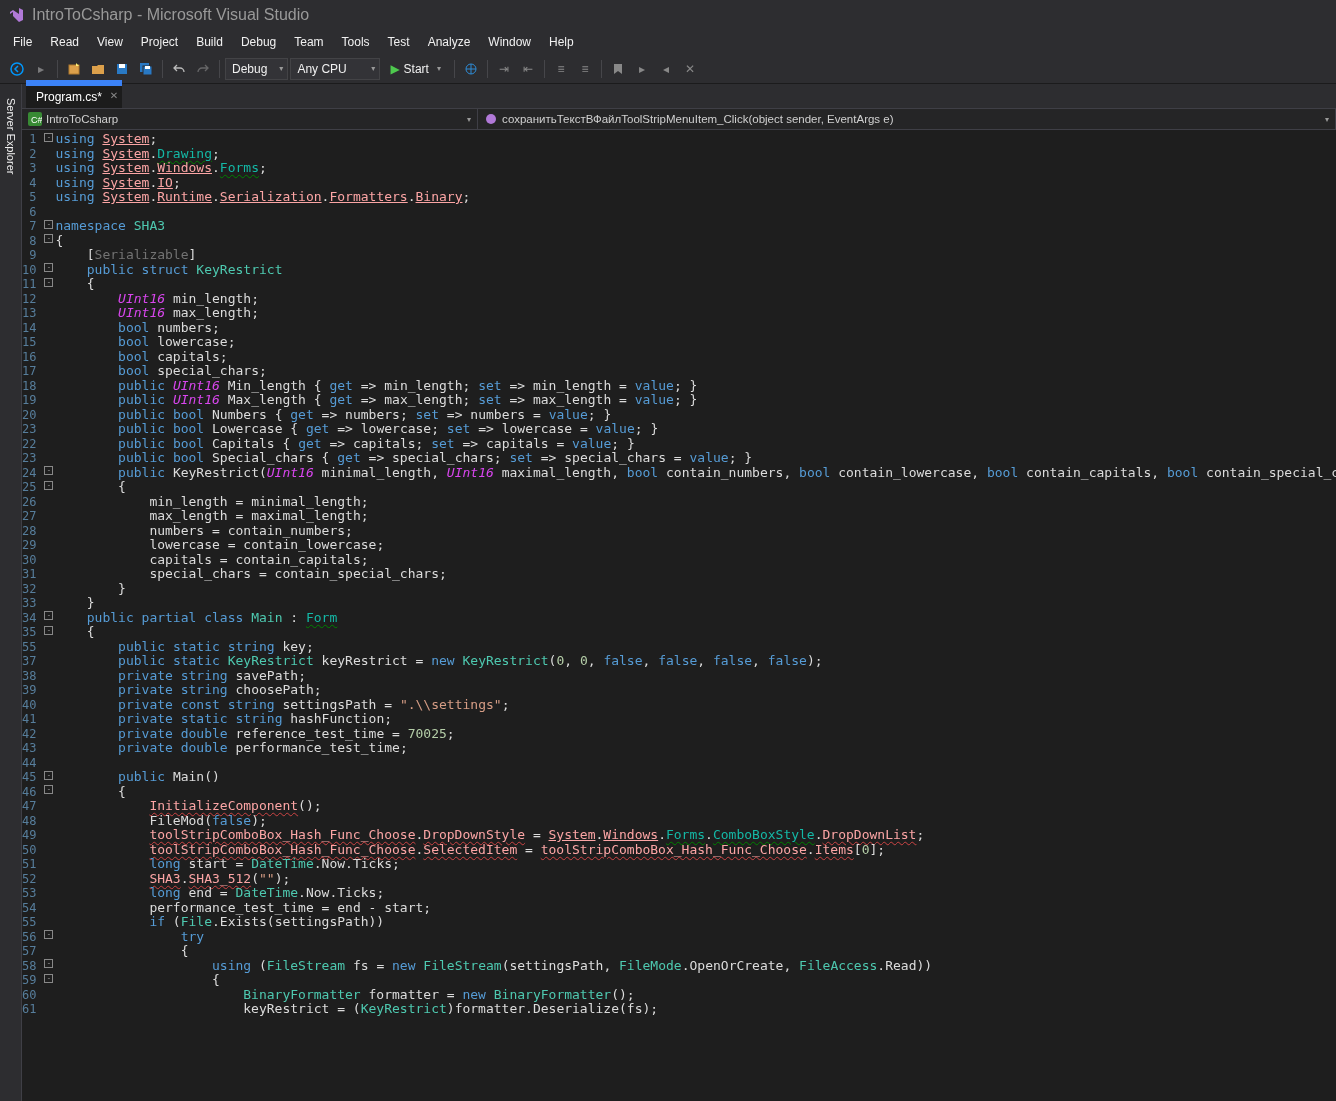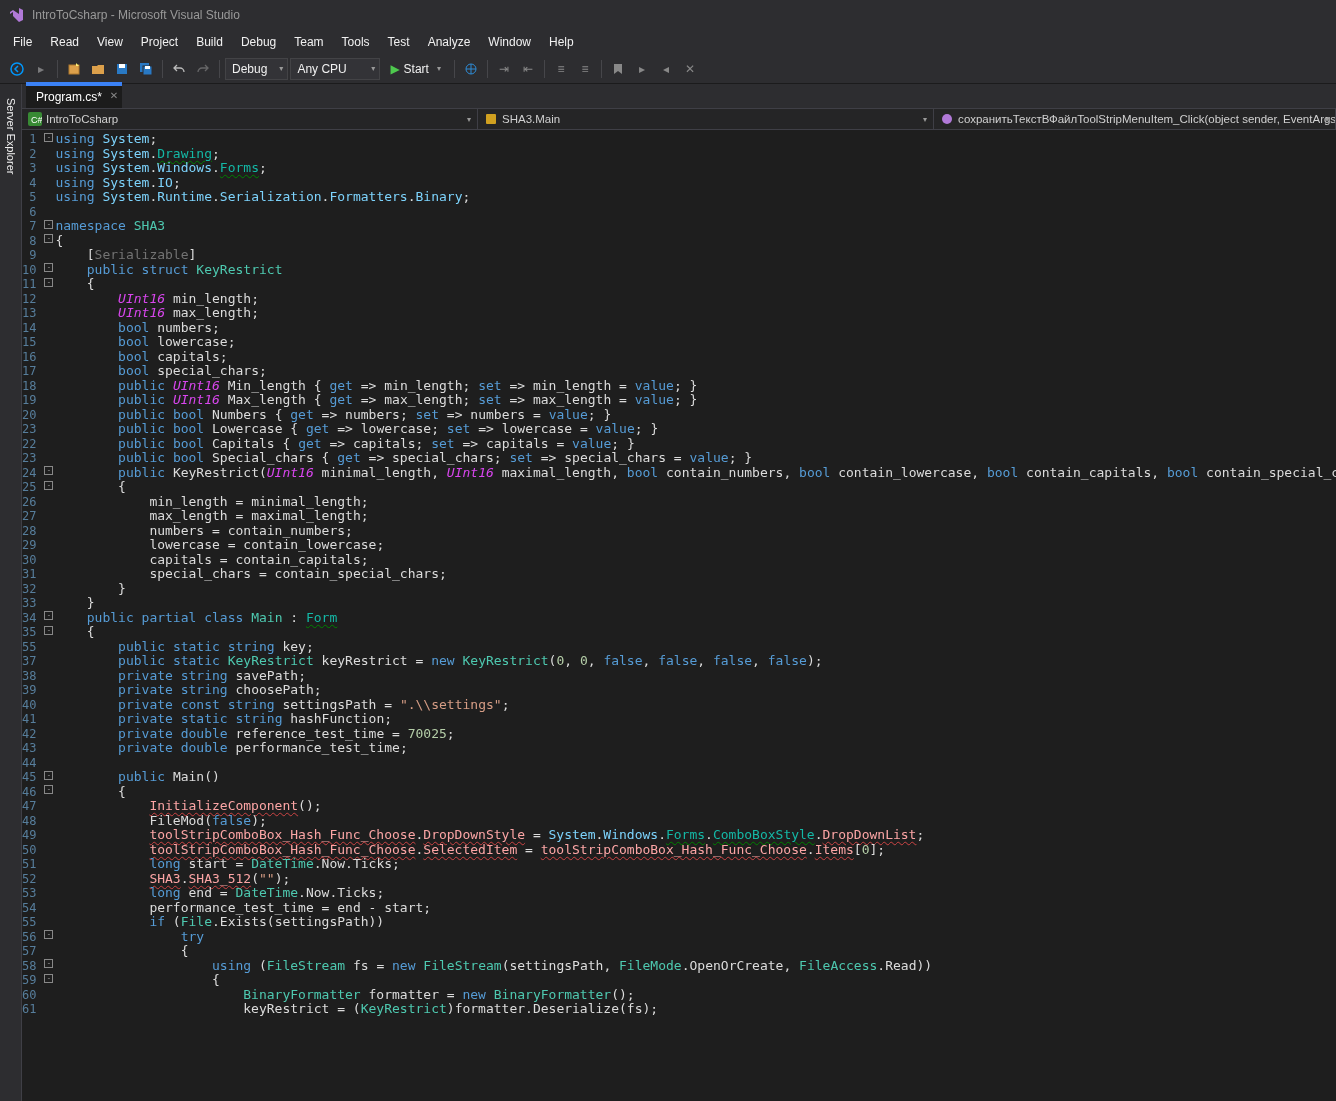--- a/index.html
+++ b/index.html
@@ -1,34 +1,34 @@
 <!DOCTYPE html>
 <html><head>
 <meta charset="utf-8">
 <style>
   * { margin:0; padding:0; box-sizing:border-box; }
   body { background:#2d2d30; font-family:"Segoe UI",Tahoma,sans-serif; font-size:12px; color:#f1f1f1; width:1336px; height:1101px; overflow:hidden; }
   .titlebar { height:30px; background:#2d2d30; display:flex; align-items:center; padding:0 8px; gap:8px; }
   .vs-icon { width:16px; height:16px; display:inline-flex; }
-  .title-text { font-size:12px; color:#999; }
+  .title-text { font-size:16px; color:#999; }
   .menubar { height:24px; display:flex; align-items:center; padding:0 4px; }
   .menu-item { padding:3px 9px; color:#f1f1f1; cursor:pointer; }
   .toolbar { height:30px; display:flex; align-items:center; padding:0 6px; gap:2px; border-bottom:1px solid #1b1b1c; }
   .tb-btn { width:22px; height:22px; display:inline-flex; align-items:center; justify-content:center; cursor:pointer; }
   .tb-sep { width:1px; height:18px; background:#46464a; margin:0 3px; }
   .tb-combo { background:#333337; border:1px solid #434346; color:#f1f1f1; height:22px; padding:0 20px 0 6px; font-size:12px; position:relative; min-width:60px; display:inline-flex; align-items:center; }
   .tb-combo::after { content:"▾"; position:absolute; right:4px; font-size:8px; color:#999; }
   .start-btn { display:inline-flex; align-items:center; gap:4px; padding:0 8px; color:#f1f1f1; height:22px; cursor:pointer; }
   .play { color:#4ec94e; }
   .main-row { display:flex; height:calc(100% - 84px); }
   .side-tab { width:22px; background:#2d2d30; border-right:1px solid #3f3f46; display:flex; flex-direction:column; align-items:center; padding-top:8px; }
   .side-tab-label { writing-mode:vertical-rl; color:#f1f1f1; font-size:11px; padding:6px 2px; cursor:pointer; }
   .editor-col { flex:1; display:flex; flex-direction:column; min-width:0; }
   .tabstrip { height:24px; background:#2d2d30; display:flex; align-items:flex-end; padding-left:4px; }
-  .tab { background:#1c1c1c; padding:4px 20px 4px 10px; color:#fff; font-size:12px; position:relative; border-top:4px solid #3b82f6; }
+  .tab { background:#1c1c1c; padding:4px 20px 4px 10px; color:#fff; font-size:12px; position:relative; border-top:6px solid #3b82f6; }
   .tab.active { background:#1c1c1c; }
   .tab-close { position:absolute; right:4px; top:4px; font-size:10px; color:#888; }
   .navbar { height:22px; background:#252526; border-top:1px solid #3f3f46; border-bottom:1px solid #3f3f46; display:flex; }
   .nav-combo { flex:0 0 auto; padding:2px 6px; color:#d0d0d0; font-size:11.5px; display:flex; align-items:center; gap:4px; border-right:1px solid #3f3f46; position:relative; cursor:pointer; }
   .nav-combo::after { content:"▾"; font-size:8px; color:#999; position:absolute; right:6px; }
   .nav-combo.n1 { width:456px; }
   .nav-combo.n2 { width:456px; }
   .nav-combo.n3 { flex:1; min-width:0; overflow:hidden; white-space:nowrap; }
   .nav-icon { width:14px; height:14px; display:inline-flex; }
   .code-area { flex:1; display:flex; background:#1e1e1e; overflow:hidden; font-family:Consolas,monospace; font-size:13px; line-height:14.5px; }
@@ -45,21 +45,21 @@
   .kw { color:#569cd6; }
   .type { color:#4ec9b0; }
   .type-u { color:#d946ef;font-style:italic; }
   .str { color:#d69d85; }
   .num { color:#b5cea8; }
   .pun { color:#dcdcdc; }
   .id  { color:#dcdcdc; }
   .sqr { color:#fca5a5; text-decoration:underline wavy #cc4444 1px; text-underline-offset:2px; }
   .sqg { color:#14b8a6; text-decoration:underline wavy #008000 1px; text-underline-offset:2px; }
   .att { color:#737373; }
-  .ns  { color:#7dd3fc; }
+  .ns  { color:#fca5a5;text-decoration:underline; }
 </style>
 </head>
 <body>
 
 <div class="titlebar">
   <span class="vs-icon">
     <svg viewBox="0 0 16 16">
         <path fill="#b179d8" d="M11 1l4 2v10l-4 2-6-6V5l-3 2V5l3-2 6 4z"></path>
       </svg>
   </span>
@@ -172,28 +172,20 @@
 
     <div class="navbar">
       <div class="nav-combo n1">
         <span class="nav-icon">
             <svg viewBox="0 0 14 14">
               <rect width="14" height="14" fill="#388a34" rx="2"></rect>
               <text x="3" y="11" font-size="9" fill="#fff">C#</text>
             </svg>
           </span>
         <span>IntroToCsharp</span>
-      </div>
-      <div class="nav-combo n2">
-        <span class="nav-icon">
-            <svg viewBox="0 0 14 14">
-              <rect x="2" y="2" width="10" height="10" fill="#d0a020" rx="1"></rect>
-            </svg>
-          </span>
-        <span>SHA3.Main</span>
       </div>
       <div class="nav-combo n3">
         <span class="nav-icon">
             <svg viewBox="0 0 14 14">
               <rect x="2" y="2" width="10" height="10" fill="#b179d8" rx="5"></rect>
             </svg>
           </span>
         <span>сохранитьТекстВФайлToolStripMenuItem_Click(object sender, EventArgs e)</span>
       </div>
     </div>

